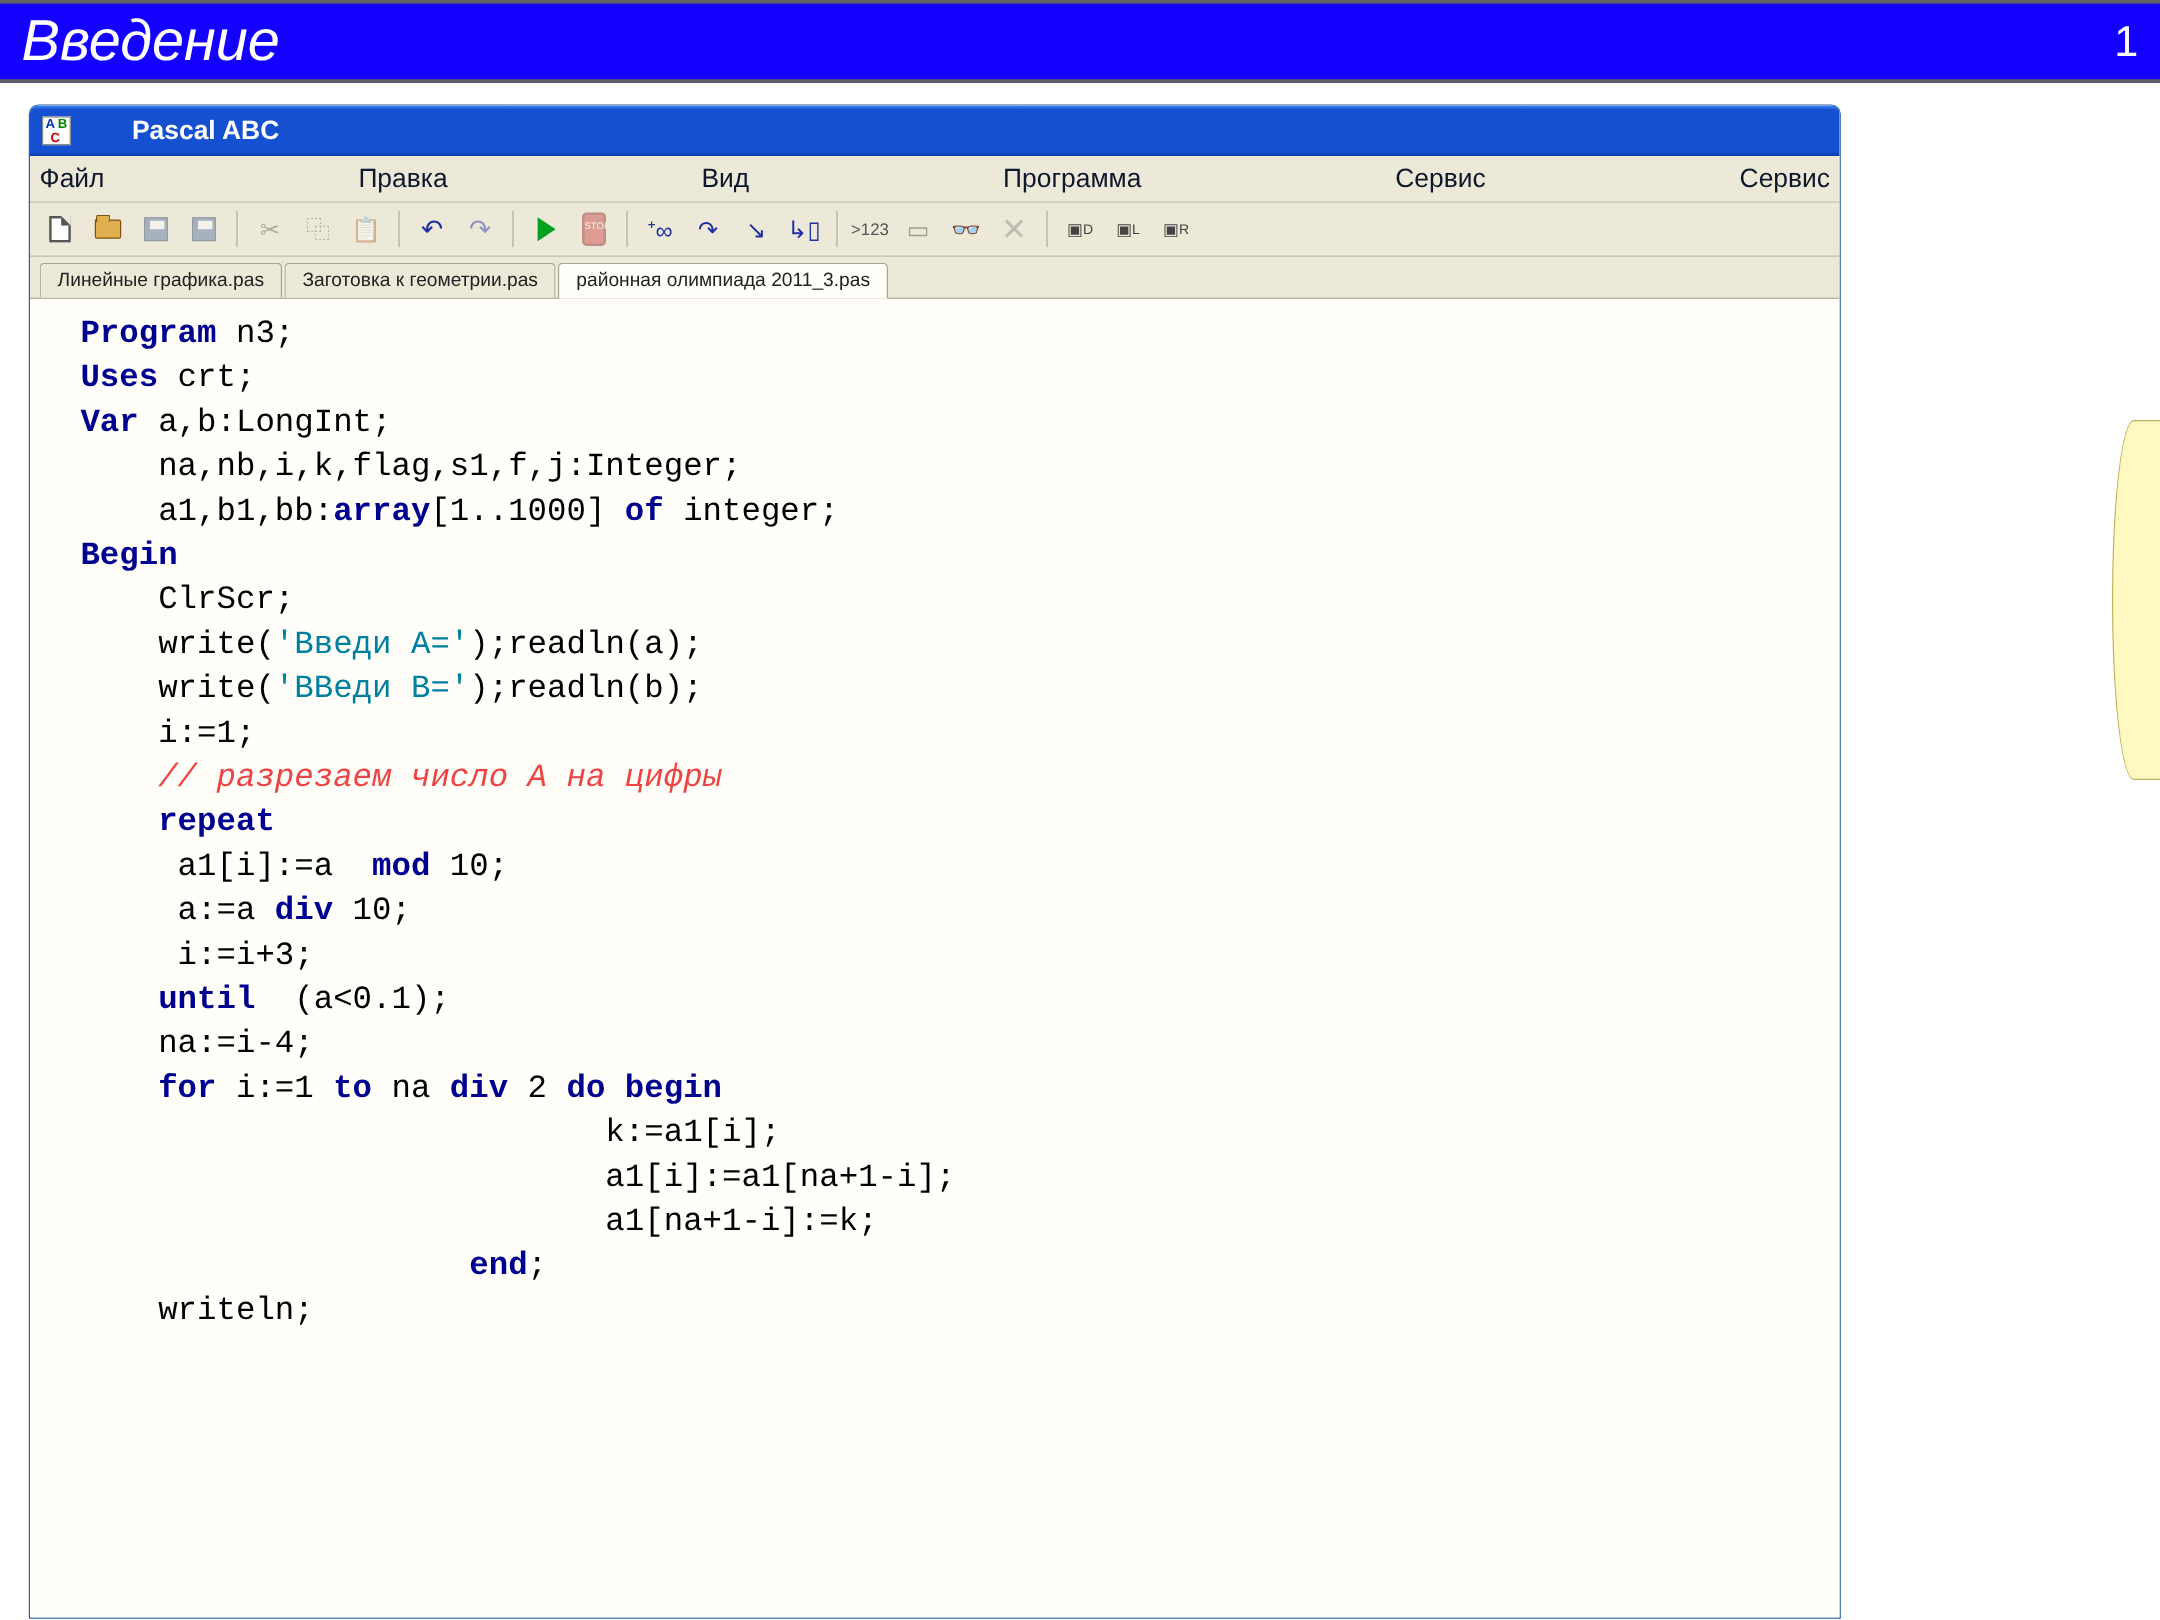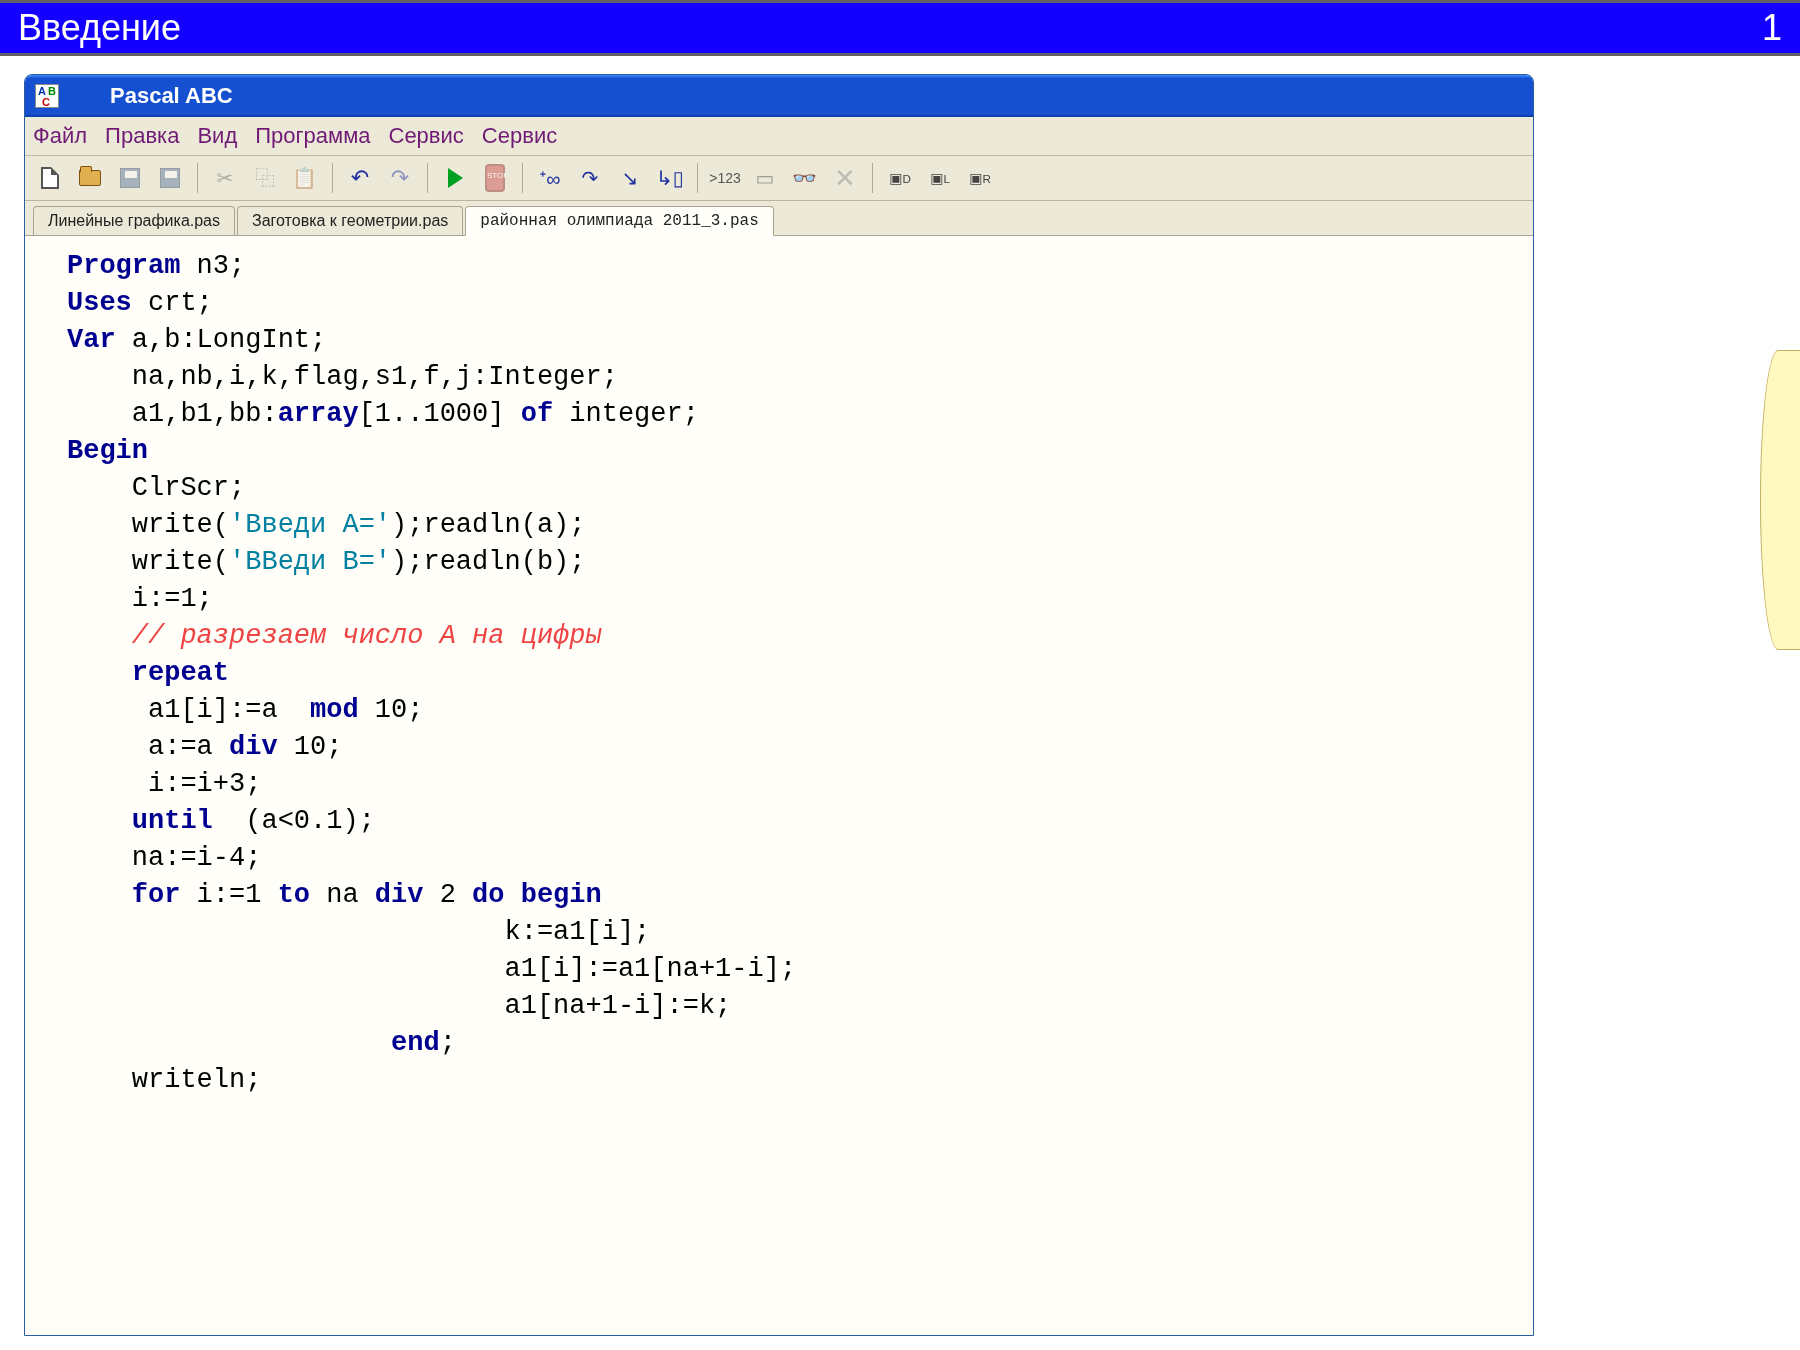--- a/index.html
+++ b/index.html
@@ -15,22 +15,23 @@
     background: #1400FF;
     border-top: 3px solid #606060;
     border-bottom: 3px solid #606060;
     color: #fff;
     padding: 4px 18px;
     display: flex;
     justify-content: space-between;
     align-items: center;
   }
   .slide-header .title {
-    font-size: 36px;
+    font-size: 48px;
     font-weight: 400;
+    font-style: italic;
   }
   .slide-header .num {
     font-size: 36px;
     font-weight: 400;
   }
 
   .window {
     margin: 18px 0 0 24px;
     width: 1510px;
     border: 1px solid #2a5da2;
@@ -85,23 +86,24 @@
     color: #cc0000;
     font-size: 11px;
   }
   .titlebar .wtitle { font-weight: bold; margin-left: 41px; }
 
   .menubar {
     background: #ece9d8;
     border-bottom: 1px solid #c0bca8;
     padding: 6px 8px;
     font-size: 22px;
-    color: #701a75;
+    color: #0f172a;
     display: flex;
     gap: 18px;
+    justify-content: space-between;
   }
   .menubar span { cursor: default; }
 
   .toolbar {
     background: #ece9d8;
     border-bottom: 1px solid #b8b4a0;
     padding: 5px 8px;
     display: flex;
     align-items: center;
     gap: 6px;
@@ -155,21 +157,20 @@
     background: #ece9d8;
     margin-right: 2px;
     border-radius: 4px 4px 0 0;
     color: #222;
   }
   .tab.active {
     background: #fffef8;
     position: relative;
     top: 1px;
     border-bottom: 1px solid #fffef8;
-    font-family: Liberation Mono, monospace;
   }
 
   .editor {
     background: #fffef8;
     border-top: 1px solid #a8a490;
     padding: 12px 0 12px 42px;
     font-family: "Courier New", monospace;
     font-size: 27px;
     line-height: 1.37;
     white-space: pre;

